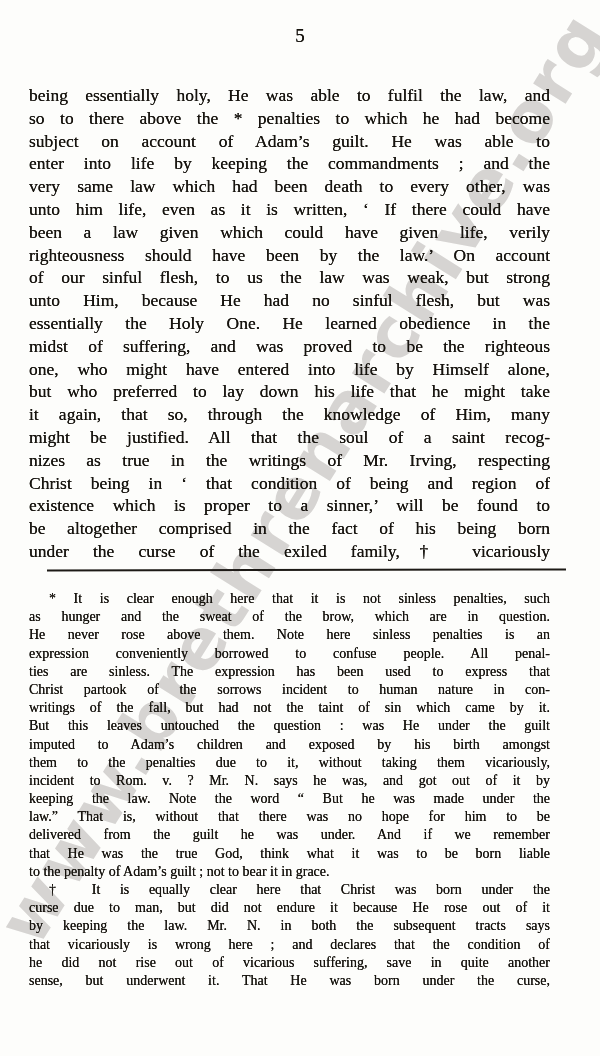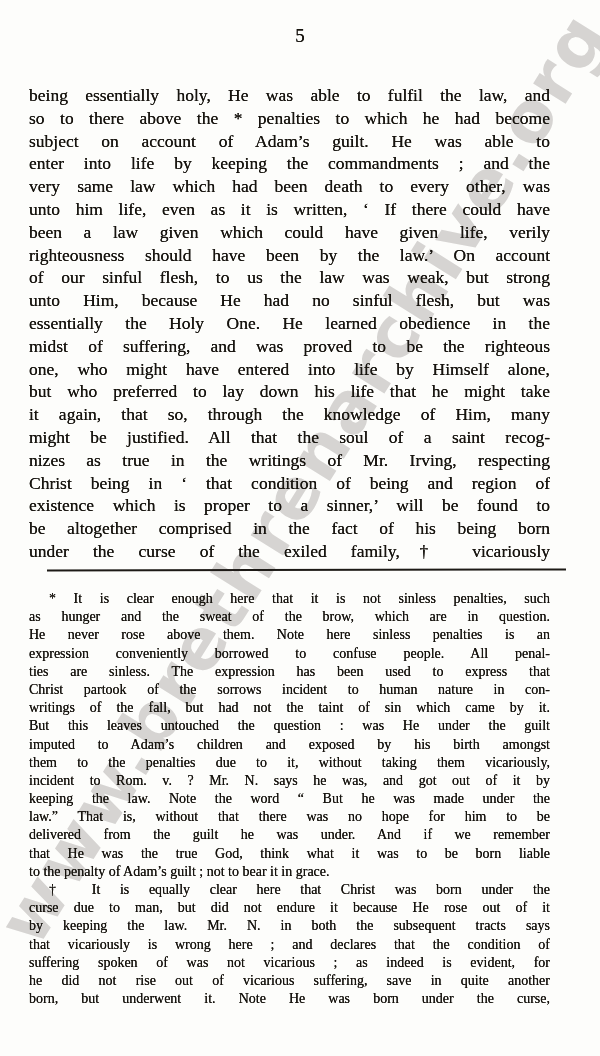--- a/index.html
+++ b/index.html
@@ -126,18 +126,17 @@
         <div class="tline"><span>law.”  That is, without that there was no hope for him to be</span></div>
         <div class="tline"><span>delivered from the guilt he was under.  And if we remember</span></div>
         <div class="tline"><span>that He was the true God, think what it was to be born liable</span></div>
         <div class="tline" style="text-align-last: left;"><span>to the penalty of Adam’s guilt ; not to bear it in grace.</span></div>
       </div>
     <div class="fn">
         <div class="tline"><span>† It is equally clear here that Christ was born under the</span></div>
         <div class="tline"><span>curse due to man, but did not endure it because He rose out of it</span></div>
         <div class="tline"><span>by keeping the law.  Mr. N. in both the subsequent tracts says</span></div>
         <div class="tline"><span>that vicariously is wrong here ; and declares that the condition of</span></div>
-        <div class="tline"><span>suffering spoken of was not vicarious ; as indeed is evident, for</span></div>
         <div class="tline"><span>he did not rise out of vicarious suffering, save in quite another</span></div>
-        <div class="tline"><span>born, but underwent it.  Note He was </span><span class="it">born</span><span> under the curse,</span></div>
+        <div class="tline"><span>sense, but underwent it.  That He was </span><span class="it">born</span><span> under the curse,</span></div>
       </div>
   </div>
 </div>
 
 </body></html>

